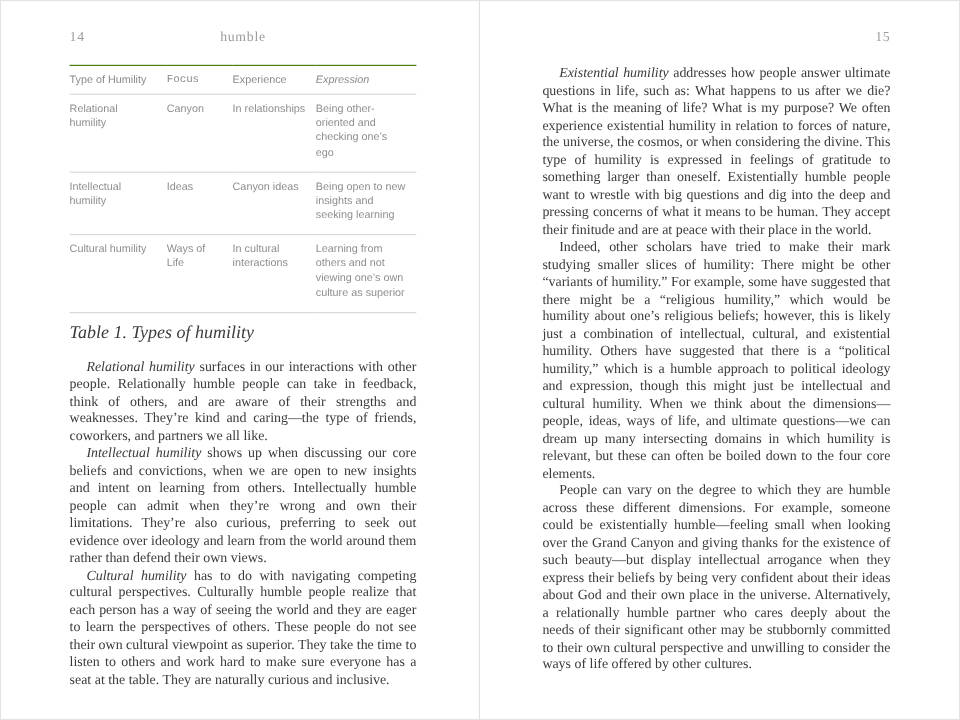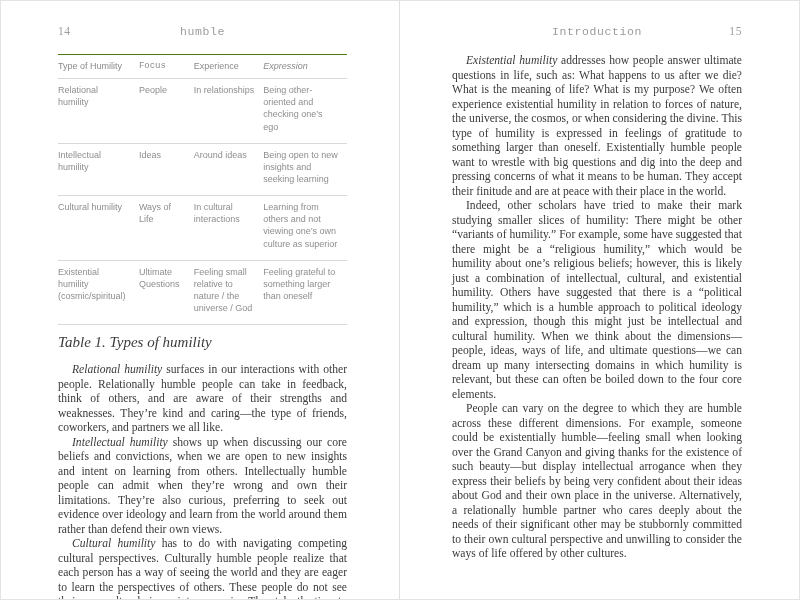--- a/index.html
+++ b/index.html
@@ -35,21 +35,20 @@
     font-size: 11.5px;
     color: #9c9c9c;
     letter-spacing: 0.6px;
   }
   .running-head .pagenum { position: absolute; top: 0; }
   .page-left  .pagenum { left: 0; }
   .page-right .pagenum { right: 0; }
   .running-head .rh-title {
     position: absolute; left: 0; right: 0; top: 0;
     text-align: center;
-    font-family: Liberation Mono, monospace;
   }
 
   table.humility {
     width: 100%;
     border-collapse: collapse;
     font-family: "Liberation Sans", "DejaVu Sans", sans-serif;
     font-size: 9px;
     line-height: 1.35;
     color: #8e8e8e;
     border-top: 1px solid #4d7c0f;
@@ -101,57 +100,50 @@
           <tr>
             <th class="col-type">Type of Humility</th>
             <th class="col-focus">Focus</th>
             <th class="col-exp">Experience</th>
             <th class="col-expr">Expression</th>
           </tr>
         </thead>
         <tbody>
           <tr>
             <td>Relational humility</td>
-            <td>People</td>
+            <td>Canyon</td>
             <td>In relationships</td>
             <td>Being other-oriented and checking one’s ego</td>
           </tr>
           <tr>
             <td>Intellectual humility</td>
             <td>Ideas</td>
-            <td>Around ideas</td>
+            <td>Canyon ideas</td>
             <td>Being open to new insights and seeking learning</td>
           </tr>
           <tr>
             <td>Cultural humility</td>
             <td>Ways of Life</td>
             <td>In cultural interactions</td>
             <td>Learning from others and not viewing one’s own culture as superior</td>
-          </tr>
-          <tr>
-            <td>Existential humility (cosmic/spiritual)</td>
-            <td>Ultimate Questions</td>
-            <td>Feeling small relative to nature / the universe / God</td>
-            <td>Feeling grateful to something larger than oneself</td>
           </tr>
         </tbody>
       </table>
 
       <p class="table-caption">Table 1. Types of humility</p>
 
       <p class="body-para"><span class="lead">Relational humility</span><span> surfaces in our interactions with other people. Relationally humble people can take in feedback, think of others, and are aware of their strengths and weaknesses. They’re kind and caring—the type of friends, coworkers, and partners we all like.</span></p>
       <p class="body-para"><span class="lead">Intellectual humility</span><span> shows up when discussing our core beliefs and convictions, when we are open to new insights and intent on learning from others. Intellectually humble people can admit when they’re wrong and own their limitations. They’re also curious, preferring to seek out evidence over ideology and learn from the world around them rather than defend their own views.</span></p>
       <p class="body-para"><span class="lead">Cultural humility</span><span> has to do with navigating competing cultural perspectives. Culturally humble people realize that each person has a way of seeing the world and they are eager to learn the perspectives of others. These people do not see their own cultural viewpoint as superior. They take the time to listen to others and work hard to make sure everyone has a seat at the table. They are naturally curious and inclusive.</span></p>
     </div>
   </div>
 
   <div class="page page-right">
     <div class="inner">
       <div class="running-head">
-        <span class="rh-title">Introduction</span>
         <span class="pagenum">15</span>
       </div>
 
       <p class="body-para"><span class="lead">Existential humility</span><span> addresses how people answer ultimate questions in life, such as: What happens to us after we die? What is the meaning of life? What is my purpose? We often experience existential humility in relation to forces of nature, the universe, the cosmos, or when considering the divine. This type of humility is expressed in feelings of gratitude to something larger than oneself. Existentially humble people want to wrestle with big questions and dig into the deep and pressing concerns of what it means to be human. They accept their finitude and are at peace with their place in the world.</span></p>
       <p class="body-para"><span class="lead"></span><span>Indeed, other scholars have tried to make their mark studying smaller slices of humility: There might be other “variants of humility.” For example, some have suggested that there might be a “religious humility,” which would be humility about one’s religious beliefs; however, this is likely just a combination of intellectual, cultural, and existential humility. Others have suggested that there is a “political humility,” which is a humble approach to political ideology and expression, though this might just be intellectual and cultural humility. When we think about the dimensions—people, ideas, ways of life, and ultimate questions—we can dream up many intersecting domains in which humility is relevant, but these can often be boiled down to the four core elements.</span></p>
       <p class="body-para"><span class="lead"></span><span>People can vary on the degree to which they are humble across these different dimensions. For example, someone could be existentially humble—feeling small when looking over the Grand Canyon and giving thanks for the existence of such beauty—but display intellectual arrogance when they express their beliefs by being very confident about their ideas about God and their own place in the universe. Alternatively, a relationally humble partner who cares deeply about the needs of their significant other may be stubbornly committed to their own cultural perspective and unwilling to consider the ways of life offered by other cultures.</span></p>
     </div>
   </div>
 
 </div>

